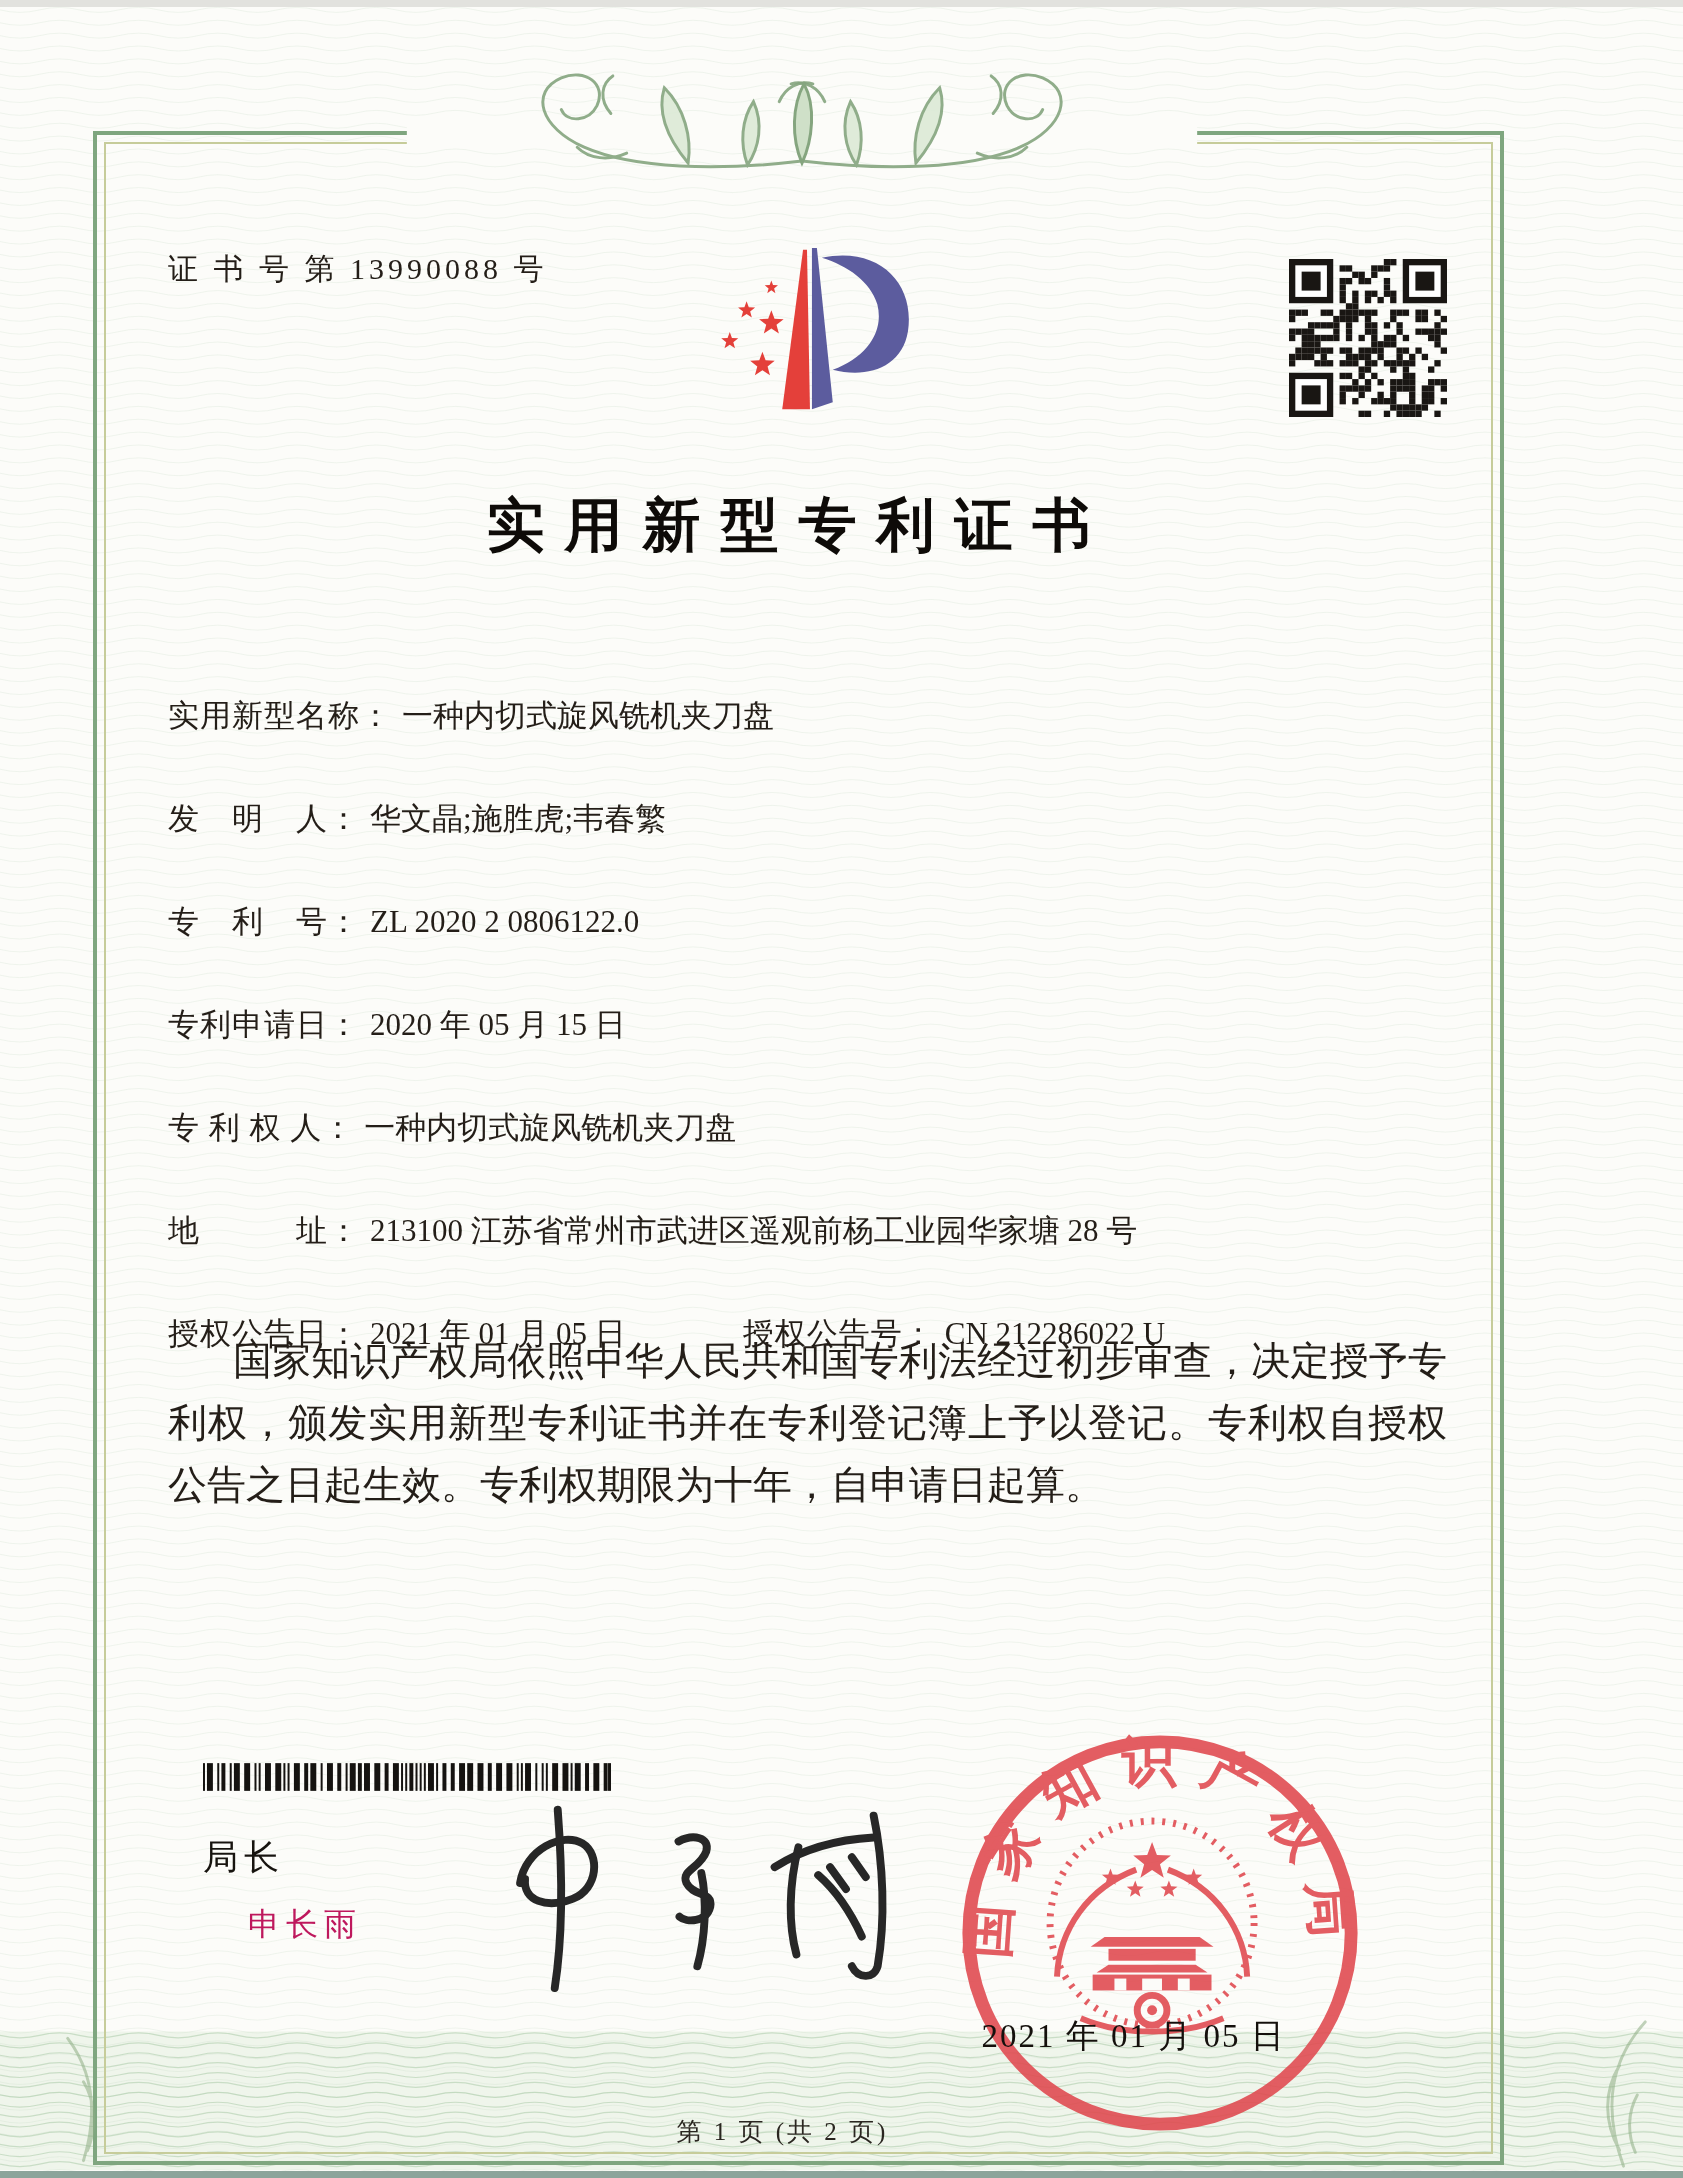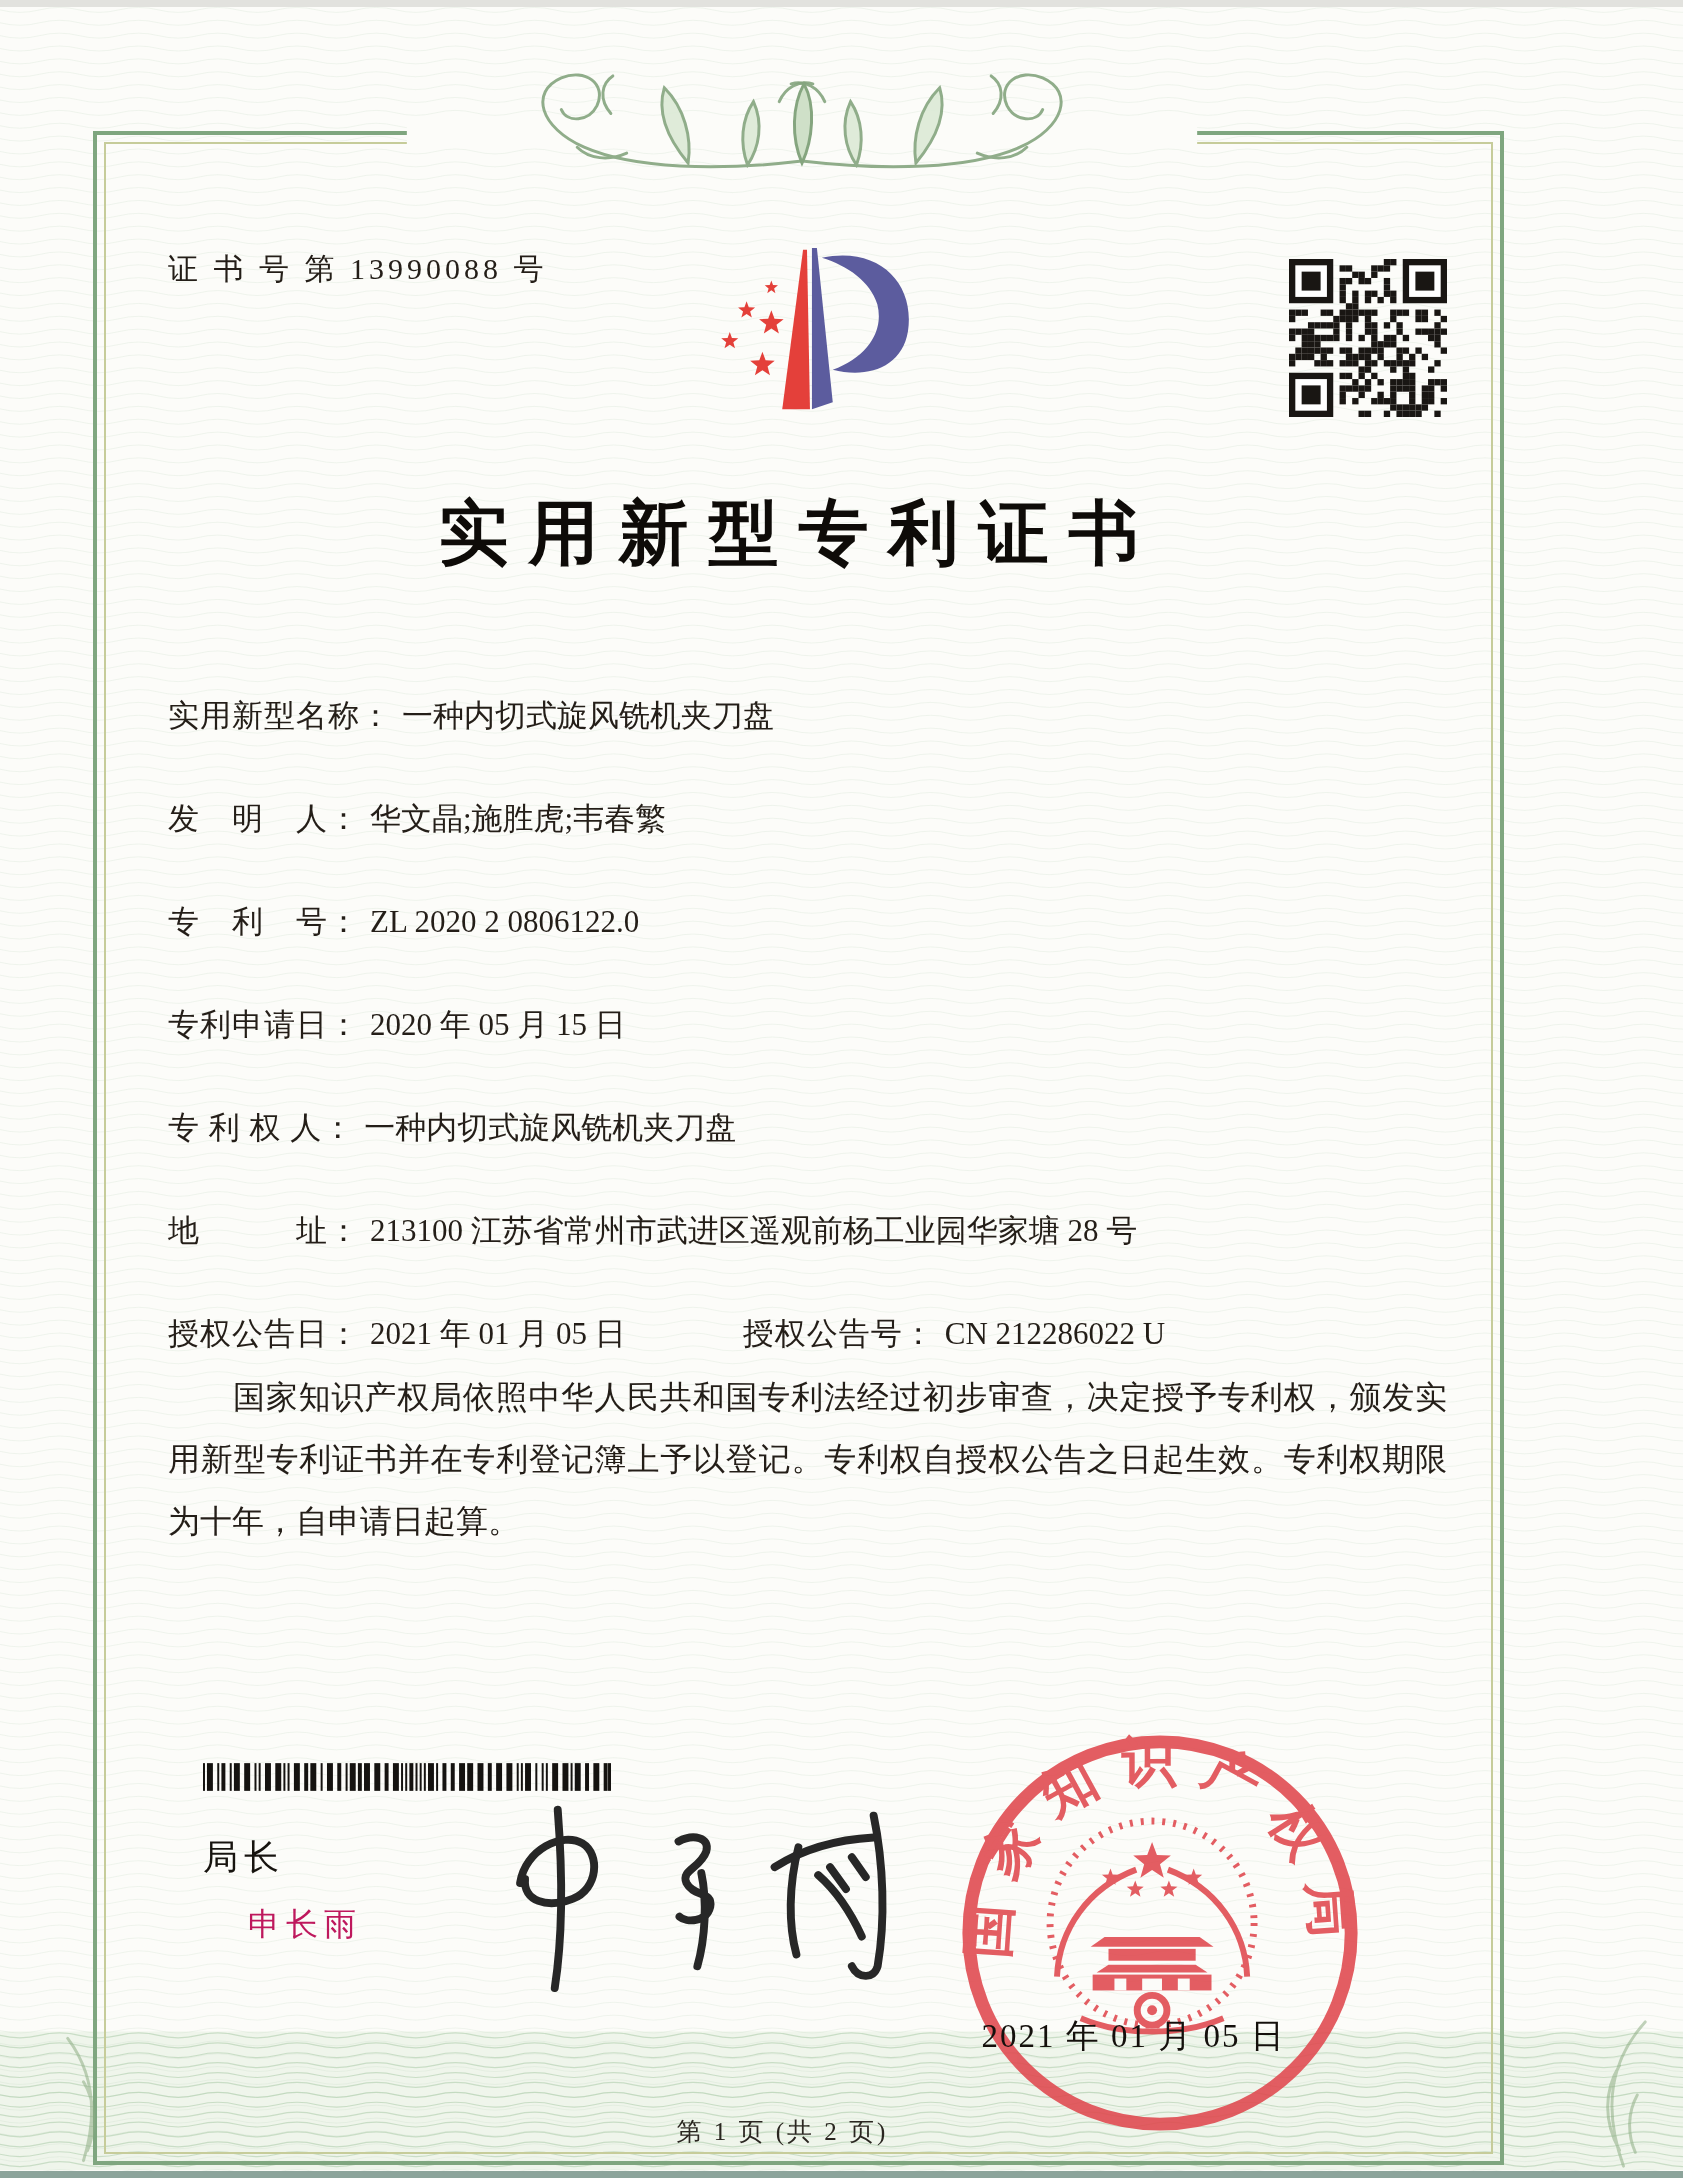--- a/index.html
+++ b/index.html
@@ -9,29 +9,29 @@
   
   .edge-top{left:0;top:0;width:1683px;height:7px;background:#e2e2de;}
   .edge-bottom{left:0;top:2171px;width:1683px;height:7px;background:#8ca49b;}
   
   .frame-outer{left:93px;top:131px;width:1411px;height:2034px;border:4px solid #7fa67f;box-sizing:border-box;}
   .frame-inner{position:absolute;left:7px;top:7px;right:7px;bottom:7px;border:2px solid #c6cc9a;}
   
   .cert-no{left:168px;top:249px;font-size:30px;letter-spacing:4px;white-space:nowrap;}
   .logo{left:683px;top:236px;}
   .qr{left:1289px;top:259px;}
-  .title{left:93px;top:487px;width:1411px;text-align:center;font-size:70px;font-weight:bold;
+  .title{left:93px;top:487px;width:1411px;text-align:center;font-size:58px;font-weight:bold;
          letter-spacing:20px;color:#0e0b08;white-space:nowrap;}
   
   .frow{position:absolute;left:168px;font-size:31px;white-space:nowrap;}
   .flabel{letter-spacing:1px;}
   .fvalue{margin-left:10px;}
   .pair2{margin-left:117px;}
   
-  .paras{left:168px;top:1366px;width:1279px;font-size:32px;line-height:62px;text-align:justify;}
+  .paras{left:168px;top:1330px;width:1279px;font-size:39px;line-height:62px;text-align:justify;}
   .paras p{margin:0;text-indent:65px;}
   
   .barcode{left:203px;top:1763px;}
   
   .director-label{left:203px;top:1834px;font-size:35px;font-family:"Liberation Sans","DejaVu Sans",sans-serif;letter-spacing:6px;color:#17140f;}
   .director-name{left:203px;top:1903px;font-size:32px;font-family:"Liberation Sans","DejaVu Sans",sans-serif;letter-spacing:6px;color:#be185d;margin-left:45px;}
   .signature{left:426px;top:1772px;}
   
   .seal{left:952px;top:1725px;}
   .seal-date{left:970px;top:2014px;width:327px;text-align:center;font-size:33px;letter-spacing:2px;color:#14100c;white-space:nowrap;}

